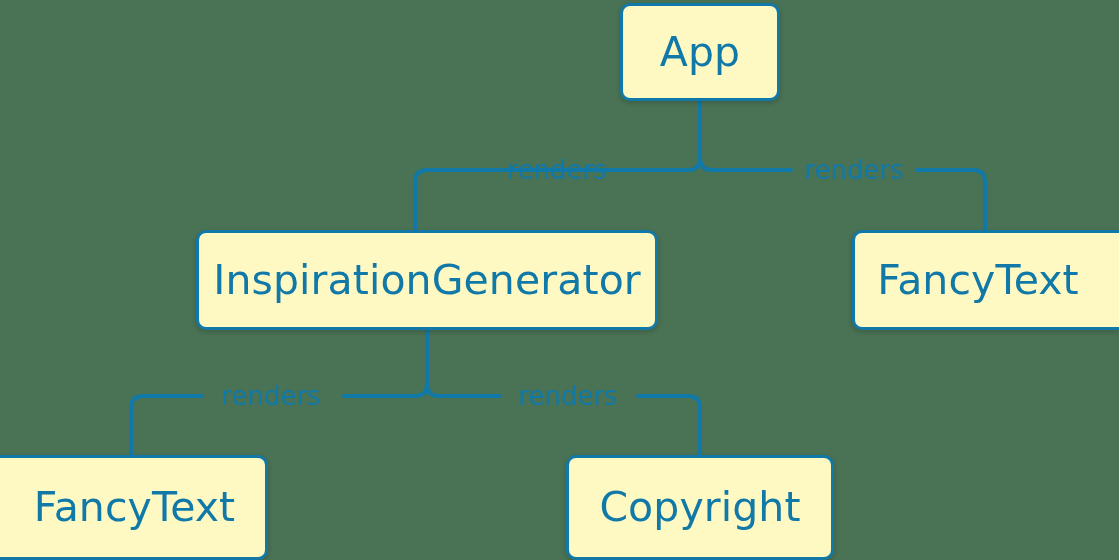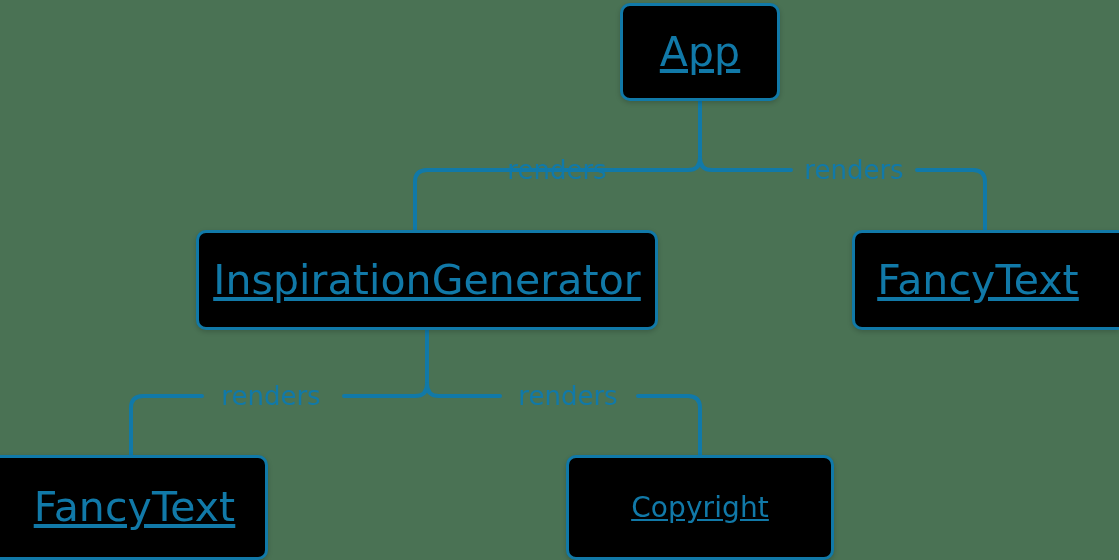--- a/index.html
+++ b/index.html
@@ -23,30 +23,29 @@
   #connector-layer {
     position: absolute;
     left: 0;
     top: 0;
     width: 1119px;
     height: 560px;
   }
   .node {
     position: absolute;
     box-sizing: border-box;
-    background: #000000;
+    background: #fef9c3;
     border: 3px solid #1179a8;
     border-radius: 10px;
     display: flex;
     align-items: center;
     justify-content: center;
     color: #1179a8;
     box-shadow: 0 2px 5px rgba(0,0,0,0.18);
     z-index: 2;
-    text-decoration: underline;
   }
   .node-label {
     color: #1179a8;
     font-weight: 400;
     letter-spacing: 0.1px;
     white-space: nowrap;
     line-height: 1;
   }
   
   #node-app          { left: 620px; top: 3px;   width: 160px; height: 98px; }
@@ -55,21 +54,21 @@
   #node-inspiration  { left: 196px; top: 230px; width: 462px; height: 100px; text-align: right; }
   #node-inspiration .node-label { font-size: 41px; }
 
   #node-fancytext-right { left: 852px; top: 230px; width: 267px; height: 100px; border-right: none; border-top-right-radius: 0; border-bottom-right-radius: 0; }
   #node-fancytext-right .node-label { font-size: 41px; padding-right: 18px; }
 
   #node-fancytext-left { left: -6px; top: 455px; width: 274px; height: 105px; border-left: none; border-top-left-radius: 0; border-bottom-left-radius: 0; }
   #node-fancytext-left .node-label { font-size: 41px; padding-left: 10px; }
 
   #node-copyright    { left: 566px; top: 455px; width: 268px; height: 105px; }
-  #node-copyright .node-label { font-size: 28px; }
+  #node-copyright .node-label { font-size: 41px; }
 
   .edge-label {
     position: absolute;
     color: #1179a8;
     font-size: 26px;
     font-weight: 500;
     white-space: nowrap;
     transform: translate(-50%, -50%);
     z-index: 3;
     line-height: 1;

